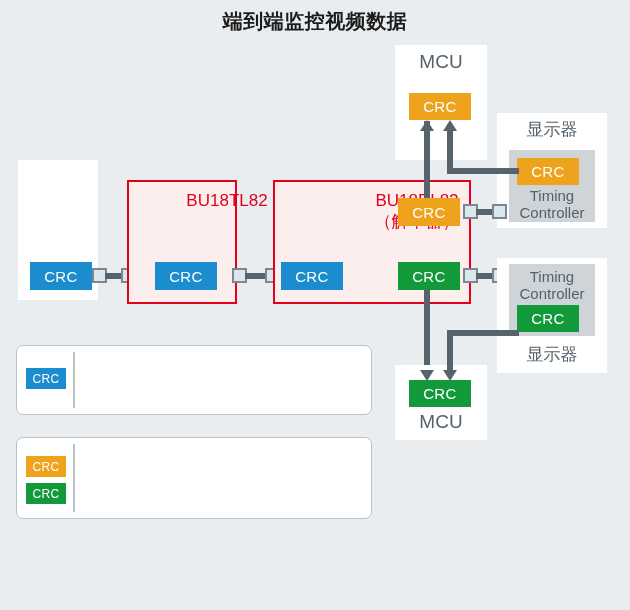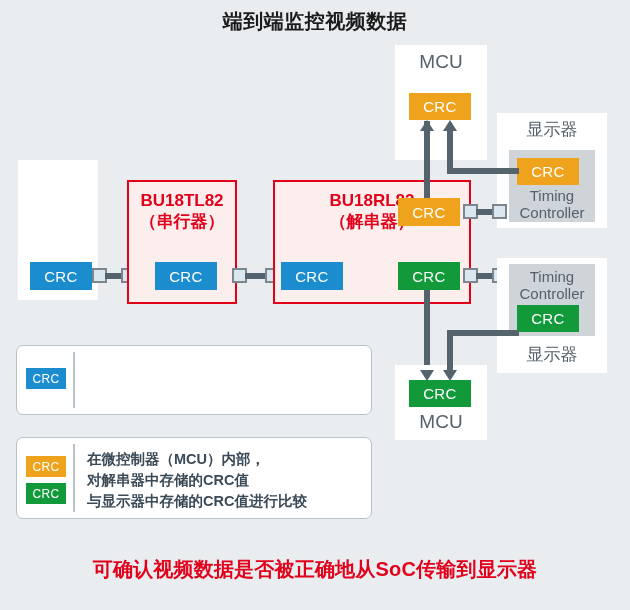--- a/index.html
+++ b/index.html
@@ -24,21 +24,21 @@
   .wbox{position:absolute;background:#ffffff;}
   .graybox{position:absolute;background:#cfd4d8;}
   .redbox{
     position:absolute;background:#fdeeee;
     border:2.5px solid #e2001a;
     box-sizing:border-box;
   }
   .part-title{
     position:absolute;left:0;width:100%;
     text-align:center;color:#e2001a;
-    font-size:17px;line-height:21px;font-weight:bold;
+    font-size:17px;line-height:21px;font-weight:normal;padding-left:45px;
   }
   .lbl{
     position:absolute;left:0;width:100%;
     text-align:center;color:#55616b;
     font-size:17px;line-height:20px;font-weight:normal;
   }
   .lbl.small{font-size:15px;line-height:17px;}
 
   
   .crc{
@@ -121,21 +121,20 @@
   <div class="crc blue" style="left:30px;top:262px;width:62px;height:28px;">CRC</div>
 
   <div class="conn" style="left:92px;top:268px;width:44px;">
     <div class="pad l"></div>
     <div class="bar"></div>
     <div class="pad r"></div>
   </div>
 
   <div class="redbox" style="left:127px;top:180px;width:110px;height:124px;"></div>
   <div class="part-title" style="left:127px;top:190px;width:110px;">BU18TL82</div>
-  <div class="part-title" style="left:127px;top:211px;width:110px;">（串行器）</div>
   <div class="crc blue" style="left:155px;top:262px;width:62px;height:28px;">CRC</div>
 
   <div class="conn" style="left:232px;top:268px;width:48px;">
     <div class="pad l"></div>
     <div class="bar"></div>
     <div class="pad r"></div>
   </div>
 
   <div class="redbox" style="left:273px;top:180px;width:198px;height:124px;"></div>
   <div class="part-title" style="left:273px;top:190px;width:198px;">BU18RL82</div>
@@ -187,20 +186,16 @@
       <div class="crc blue" style="left:9px;top:22px;width:40px;height:21px;">CRC</div>
     </div>
   </div>
 
   <div class="legend" style="left:16px;top:437px;width:356px;height:82px;">
     <div class="divider" style="left:56px;"></div>
     <div class="chips" style="left:0;top:0;width:56px;height:100%;">
       <div class="crc orange" style="left:9px;top:18px;width:40px;height:21px;">CRC</div>
       <div class="crc green" style="left:9px;top:45px;width:40px;height:21px;">CRC</div>
     </div>
-    <div class="txt" style="left:70px;top:11px;width:278px;">在微控制器（MCU）内部，
-对解串器中存储的CRC值
-与显示器中存储的CRC值进行比较</div>
-  </div>
-
-  <div class="footer">可确认视频数据是否被正确地从SoC传输到显示器</div>
+  </div>
+
 
 </div>
 
 </body></html>

